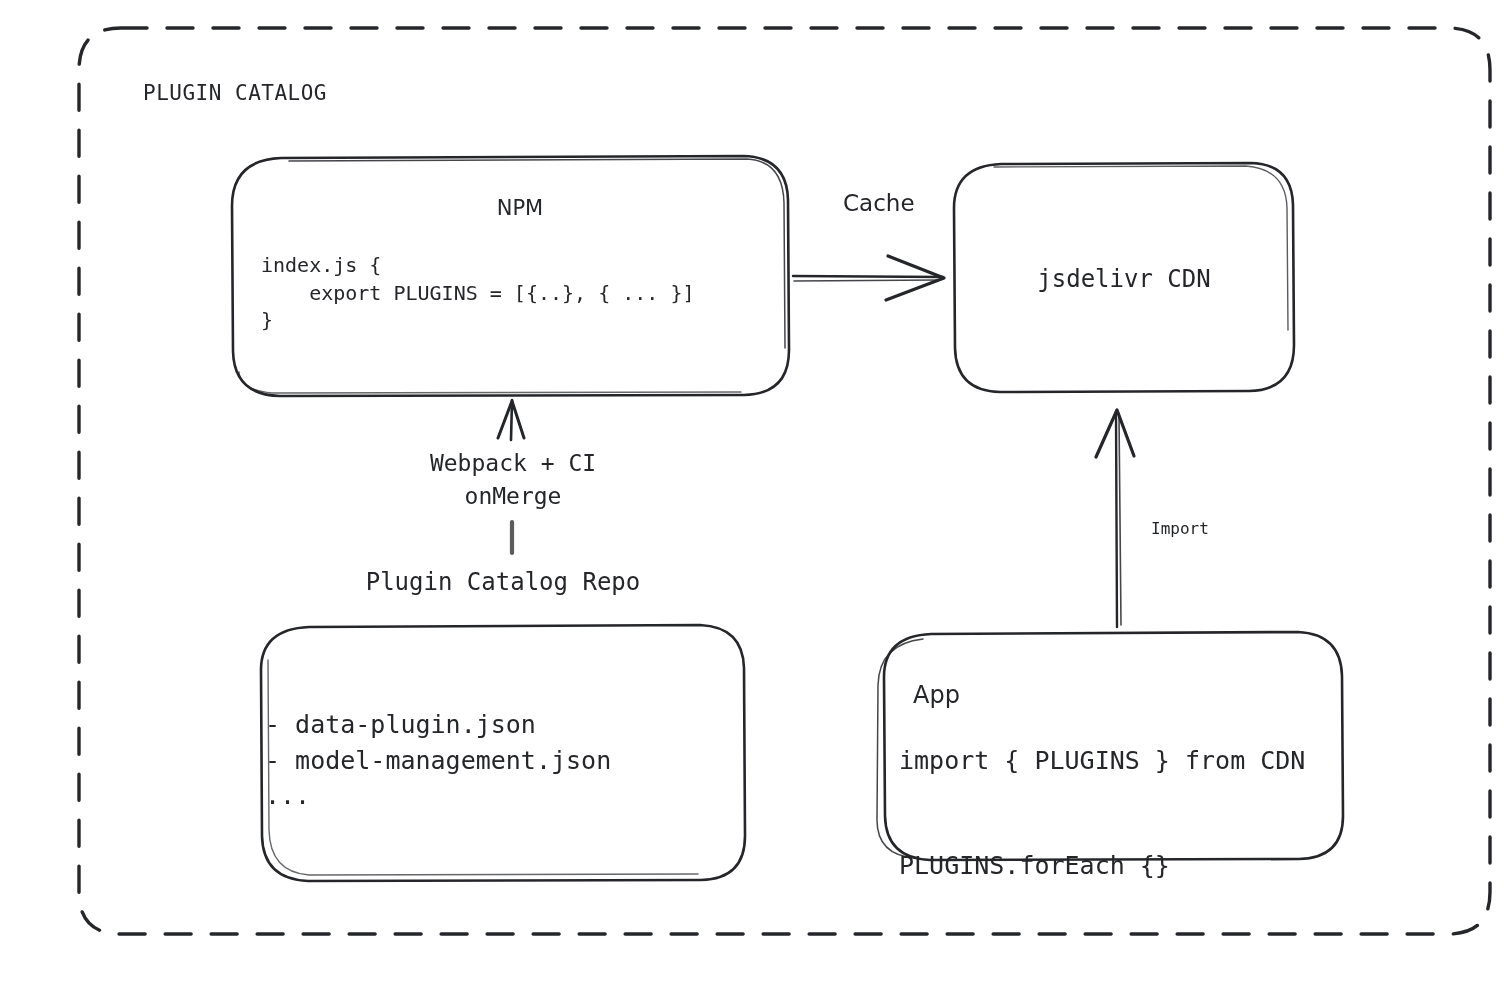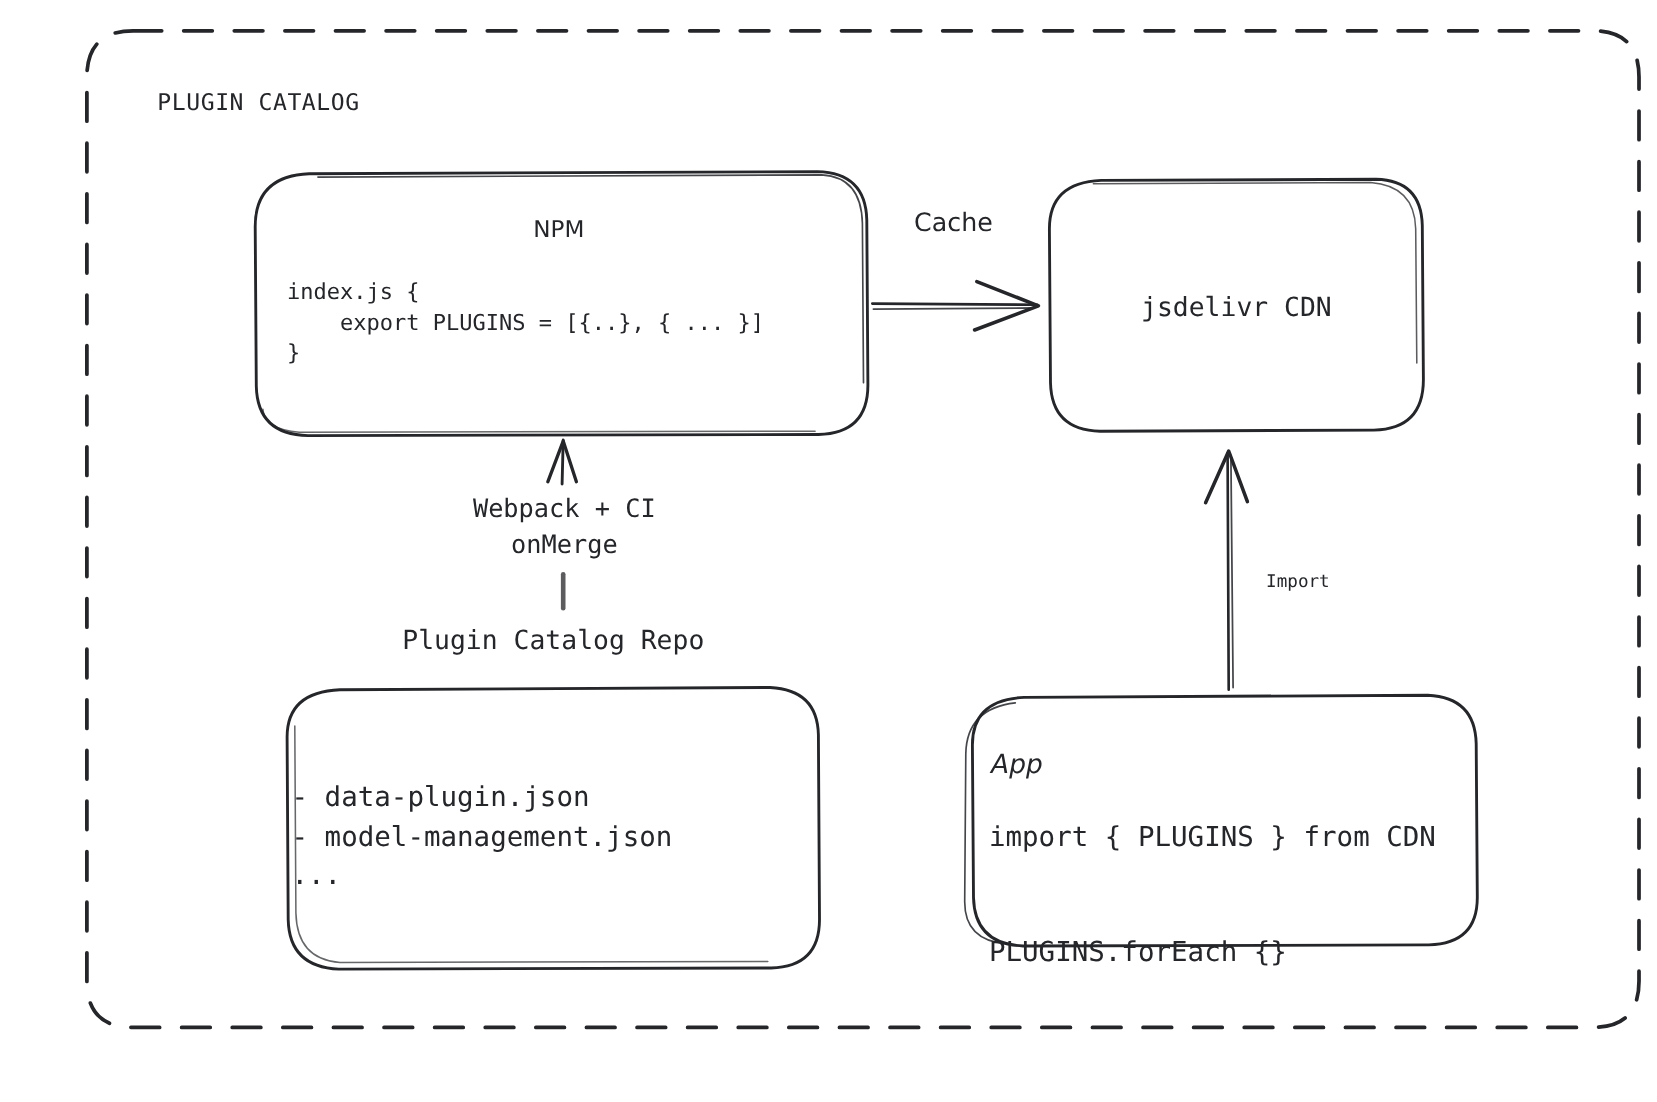--- a/index.html
+++ b/index.html
@@ -28,20 +28,21 @@
     position: absolute;
     color: #25262a;
     white-space: pre;
     line-height: 1.32;
   }
   .mono {
     font-family: "DejaVu Sans Mono", "Liberation Mono", monospace;
   }
   .sans {
     font-family: "DejaVu Sans", "Liberation Sans", sans-serif;
+    padding-left: 12px;
   }
 
   
   #group-title {
     left: 100px;
     top: 80px;
     font-size: 21px;
     letter-spacing: 0.5px;
   }
 
@@ -108,21 +109,20 @@
     left: 1108px;
     top: 518px;
     font-size: 16px;
   }
 
   
   #app-title {
     left: 858px;
     top: 680px;
     font-size: 24px;
-    font-style: italic;
   }
   #app-code {
     left: 856px;
     top: 735px;
     font-size: 25px;
     line-height: 2.1;
   }
 </style>
 </head>
 <body>

